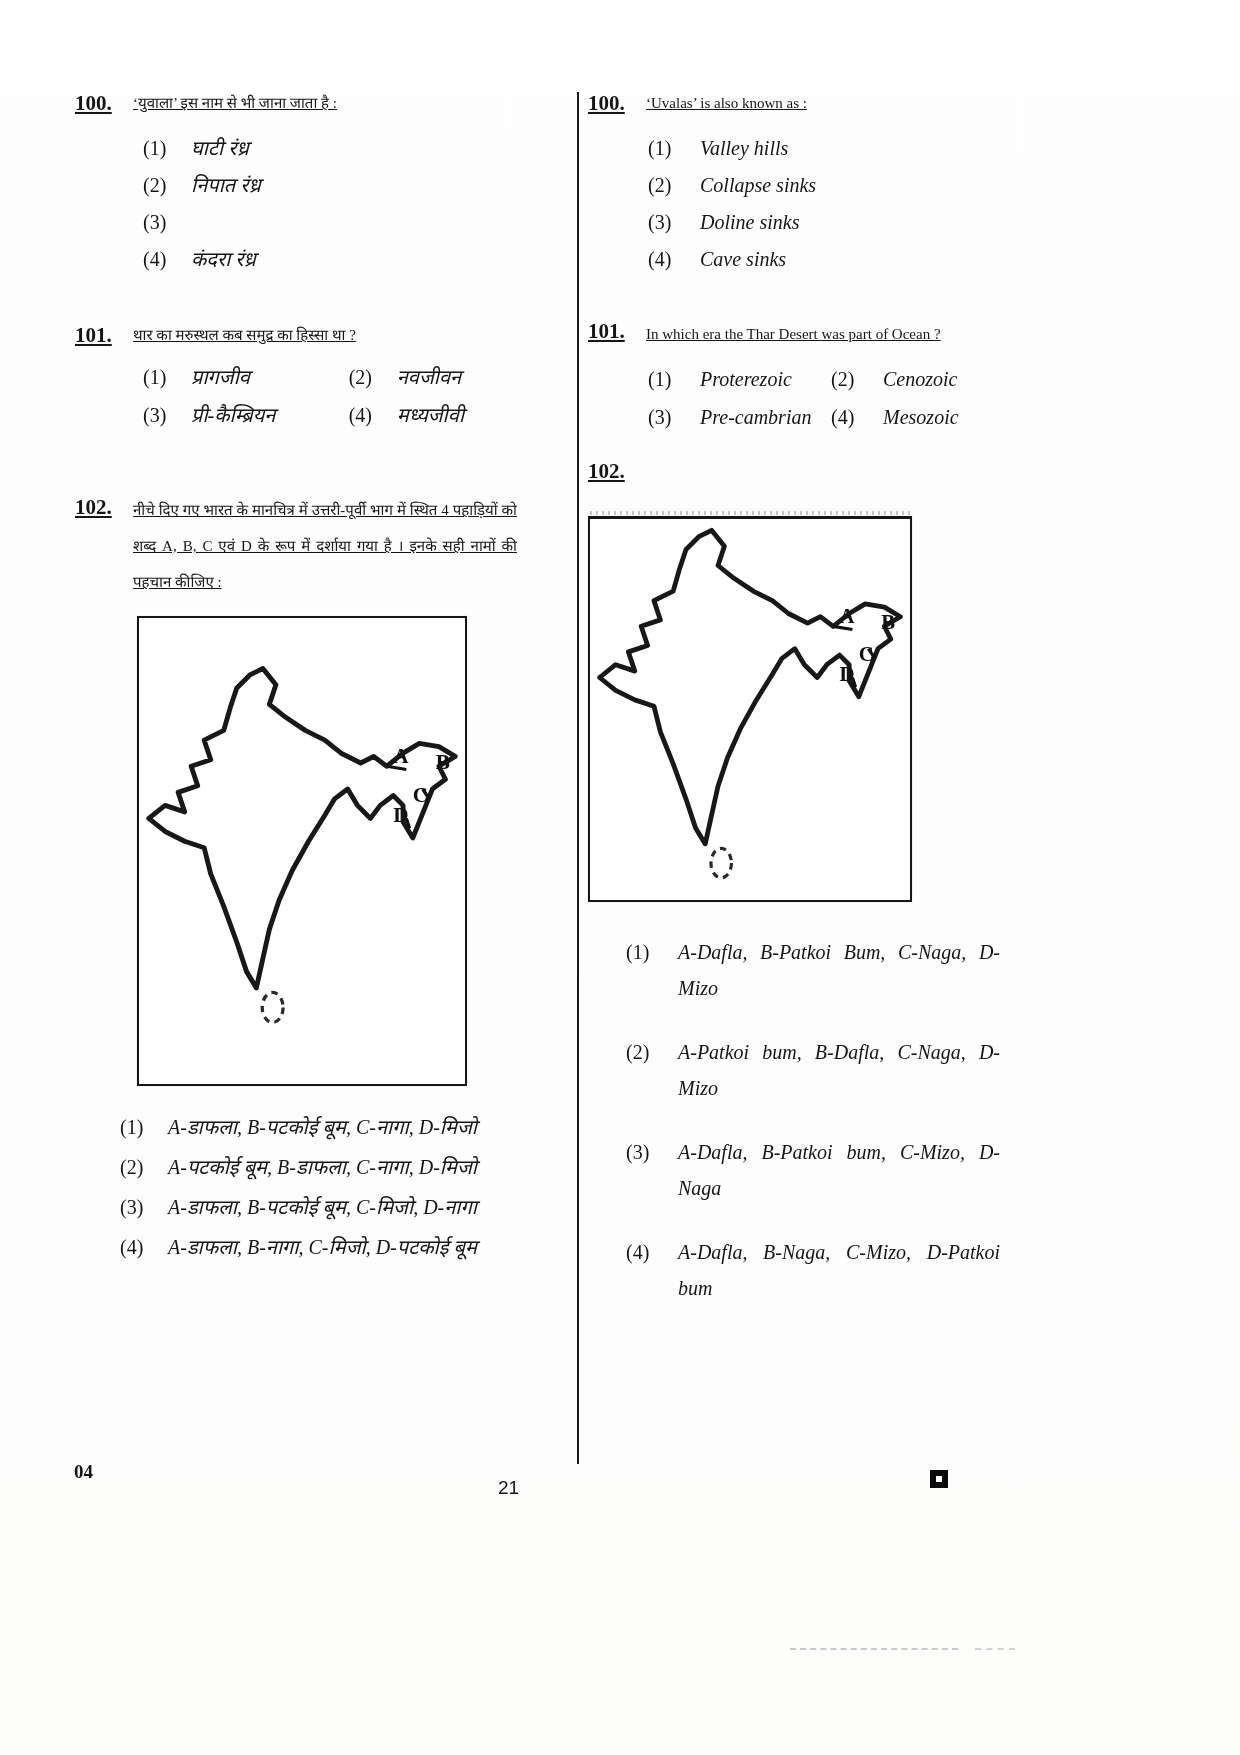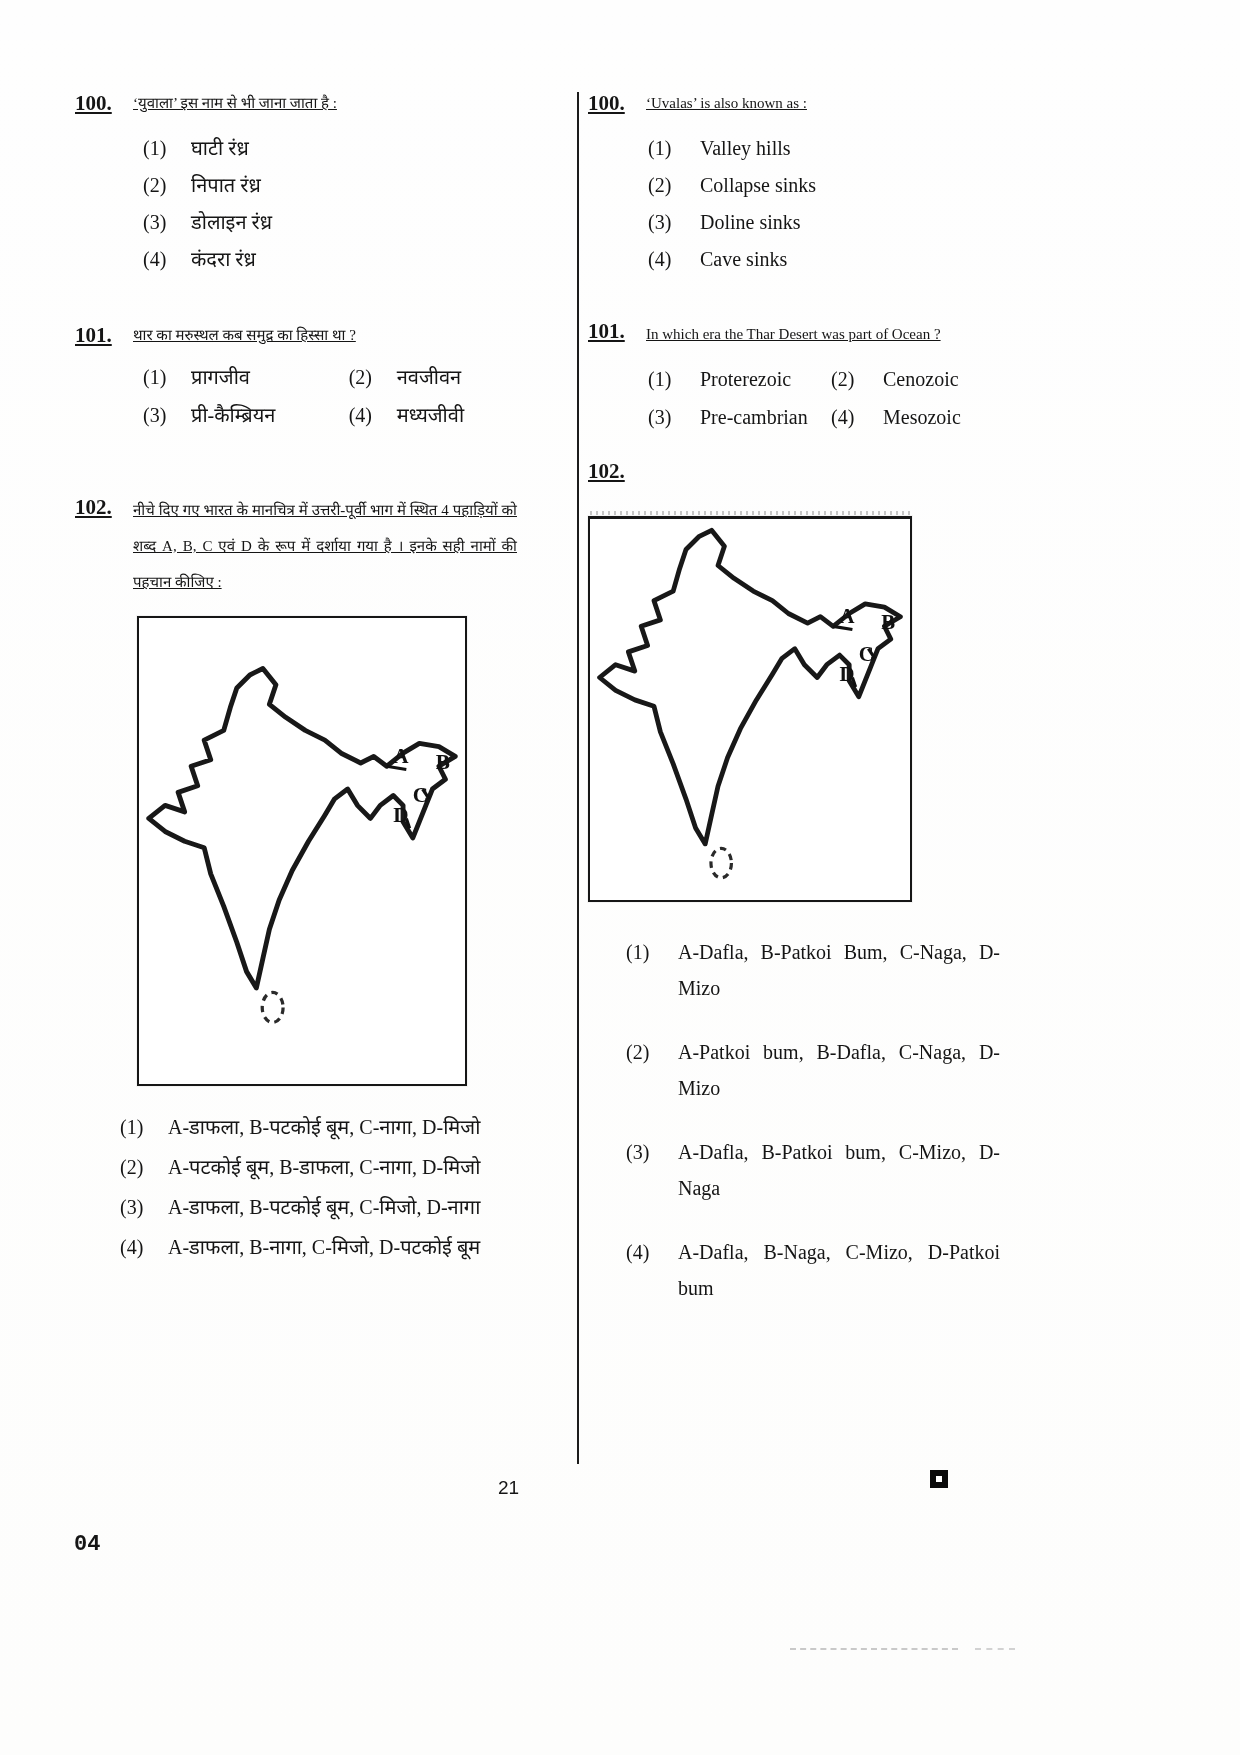--- a/index.html
+++ b/index.html
@@ -23,21 +23,21 @@
   .qhead{display:flex;align-items:flex-start;text-decoration:underline;}
   .qnum{flex:0 0 58px;font-weight:bold;font-size:21px;line-height:30px;}
   .qtext{flex:1;font-size:15px;line-height:30px;text-align:justify;}
   .qtext.multi{line-height:36px;}
   
   .opts{list-style:none;margin:12px 0 0 0;padding:0 0 0 68px;}
   .col-right .opts{padding-left:60px;}
   .opt{display:flex;align-items:flex-start;line-height:37px;font-size:20px;}
   .optnum{flex:0 0 48px;}
   .col-right .optnum{flex:0 0 52px;}
-  .opttext{flex:1;}
+  .opttext{flex:1;font-style:italic;}
   
   .opts-grid{display:grid;grid-template-columns:55% 45%;margin:8px 0 0 0;padding:0 0 0 68px;list-style:none;}
   .col-right .opts-grid{padding-left:60px;grid-template-columns:52% 48%;}
   .opts-grid .opt{line-height:38px;}
   
   .opts-long{list-style:none;margin:24px 0 0 0;padding:0 0 0 45px;}
   .col-right .opts-long{margin-top:32px;padding-left:38px;}
   .opt-long{display:flex;align-items:flex-start;font-size:20px;line-height:34px;margin-bottom:6px;}
   .col-right .opt-long{line-height:36px;margin-bottom:28px;}
   .opt-long .opttext{text-align:justify;}
@@ -50,21 +50,21 @@
   .map-figure{margin:16px 0 0 62px;border:2px solid #161616;background:#fff;
     box-shadow:0 0 0 1px rgba(0,0,0,0.04);}
   .map-figure.map-left{width:326px;height:466px;}
   .col-right .map-figure{margin:30px 0 0 0;width:320px;height:381px;border-top-width:3px;}
   .map-figure svg{width:100%;height:100%;display:block;}
   .india-path{fill:none;stroke:#181818;stroke-width:1.5;stroke-linejoin:round;stroke-linecap:round;}
   .lanka-path{fill:none;stroke:#2a2a2a;stroke-width:1;stroke-dasharray:2 1.6;}
   .hill-label{font-family:"Liberation Serif","DejaVu Serif",serif;font-size:6.5px;font-weight:bold;fill:#111;}
   .hill-mark{stroke:#111;stroke-width:1;fill:none;}
   
-  .footer-left{position:absolute;left:74px;top:1532px;font-weight:bold;font-size:22px;font-family:Liberation Mono, monospace;}
+  .footer-left{position:absolute;left:74px;top:1461px;font-weight:bold;font-size:19px;font-family:Liberation Serif, serif;}
   .footer-page{position:absolute;left:498px;top:1477px;font-weight:normal;font-size:19px;font-family:"Liberation Sans","DejaVu Sans",sans-serif;}
   .footer-square{position:absolute;left:930px;top:1470px;width:6px;height:6px;border:6px solid #0a0a0a;background:#fff;}
   
   .scan-dashes{position:absolute;left:790px;top:1648px;width:168px;border-top:2px dashed #c9c9c9;}
   .scan-dashes2{position:absolute;left:975px;top:1648px;width:40px;border-top:2px dashed #d2d2d2;}
   .hatch-top{height:4px;margin:-8px 0 4px 0;background:repeating-linear-gradient(90deg,#9a9a9a 0 2px,transparent 2px 6px);opacity:.55;}
 </style>
 </head>
 <body>
 
@@ -82,21 +82,20 @@
         <li class="opt">
           <span class="optnum">(1)</span>
           <span class="opttext">घाटी रंध्र</span>
         </li>
         <li class="opt">
           <span class="optnum">(2)</span>
           <span class="opttext">निपात रंध्र</span>
         </li>
         <li class="opt">
           <span class="optnum">(3)</span>
-          <span class="opttext">डोलाइन रंध्र</span>
         </li>
         <li class="opt">
           <span class="optnum">(4)</span>
           <span class="opttext">कंदरा रंध्र</span>
         </li>
       </ul>
     </section>
 
     <section class="question q101">
       <div class="qhead">

